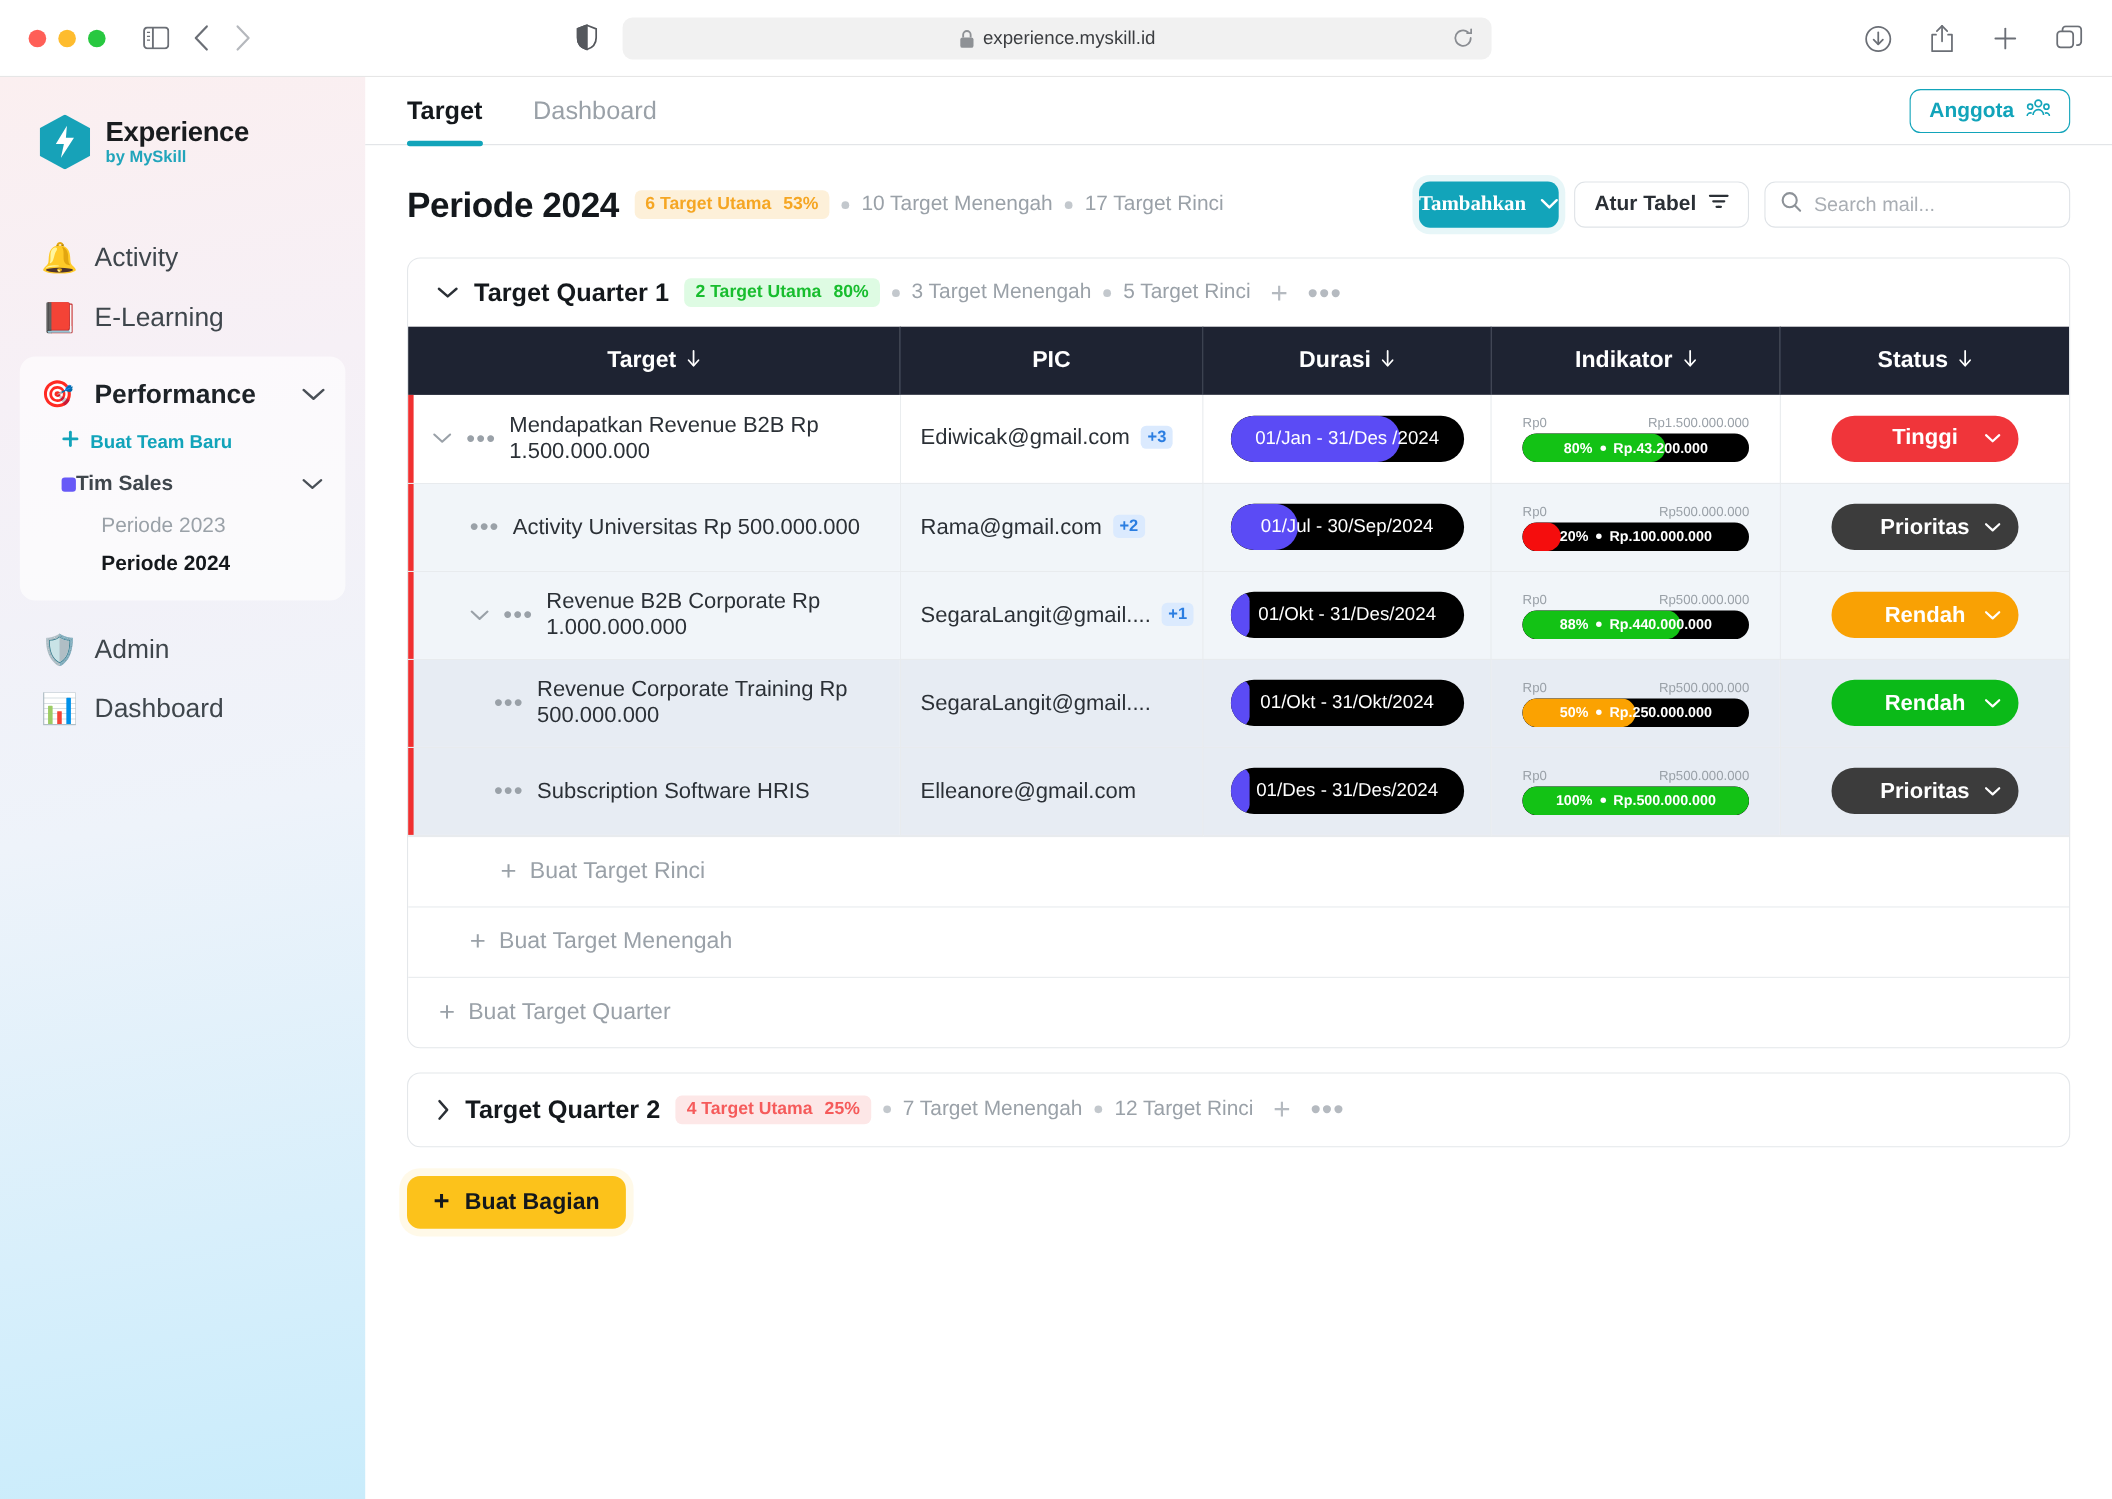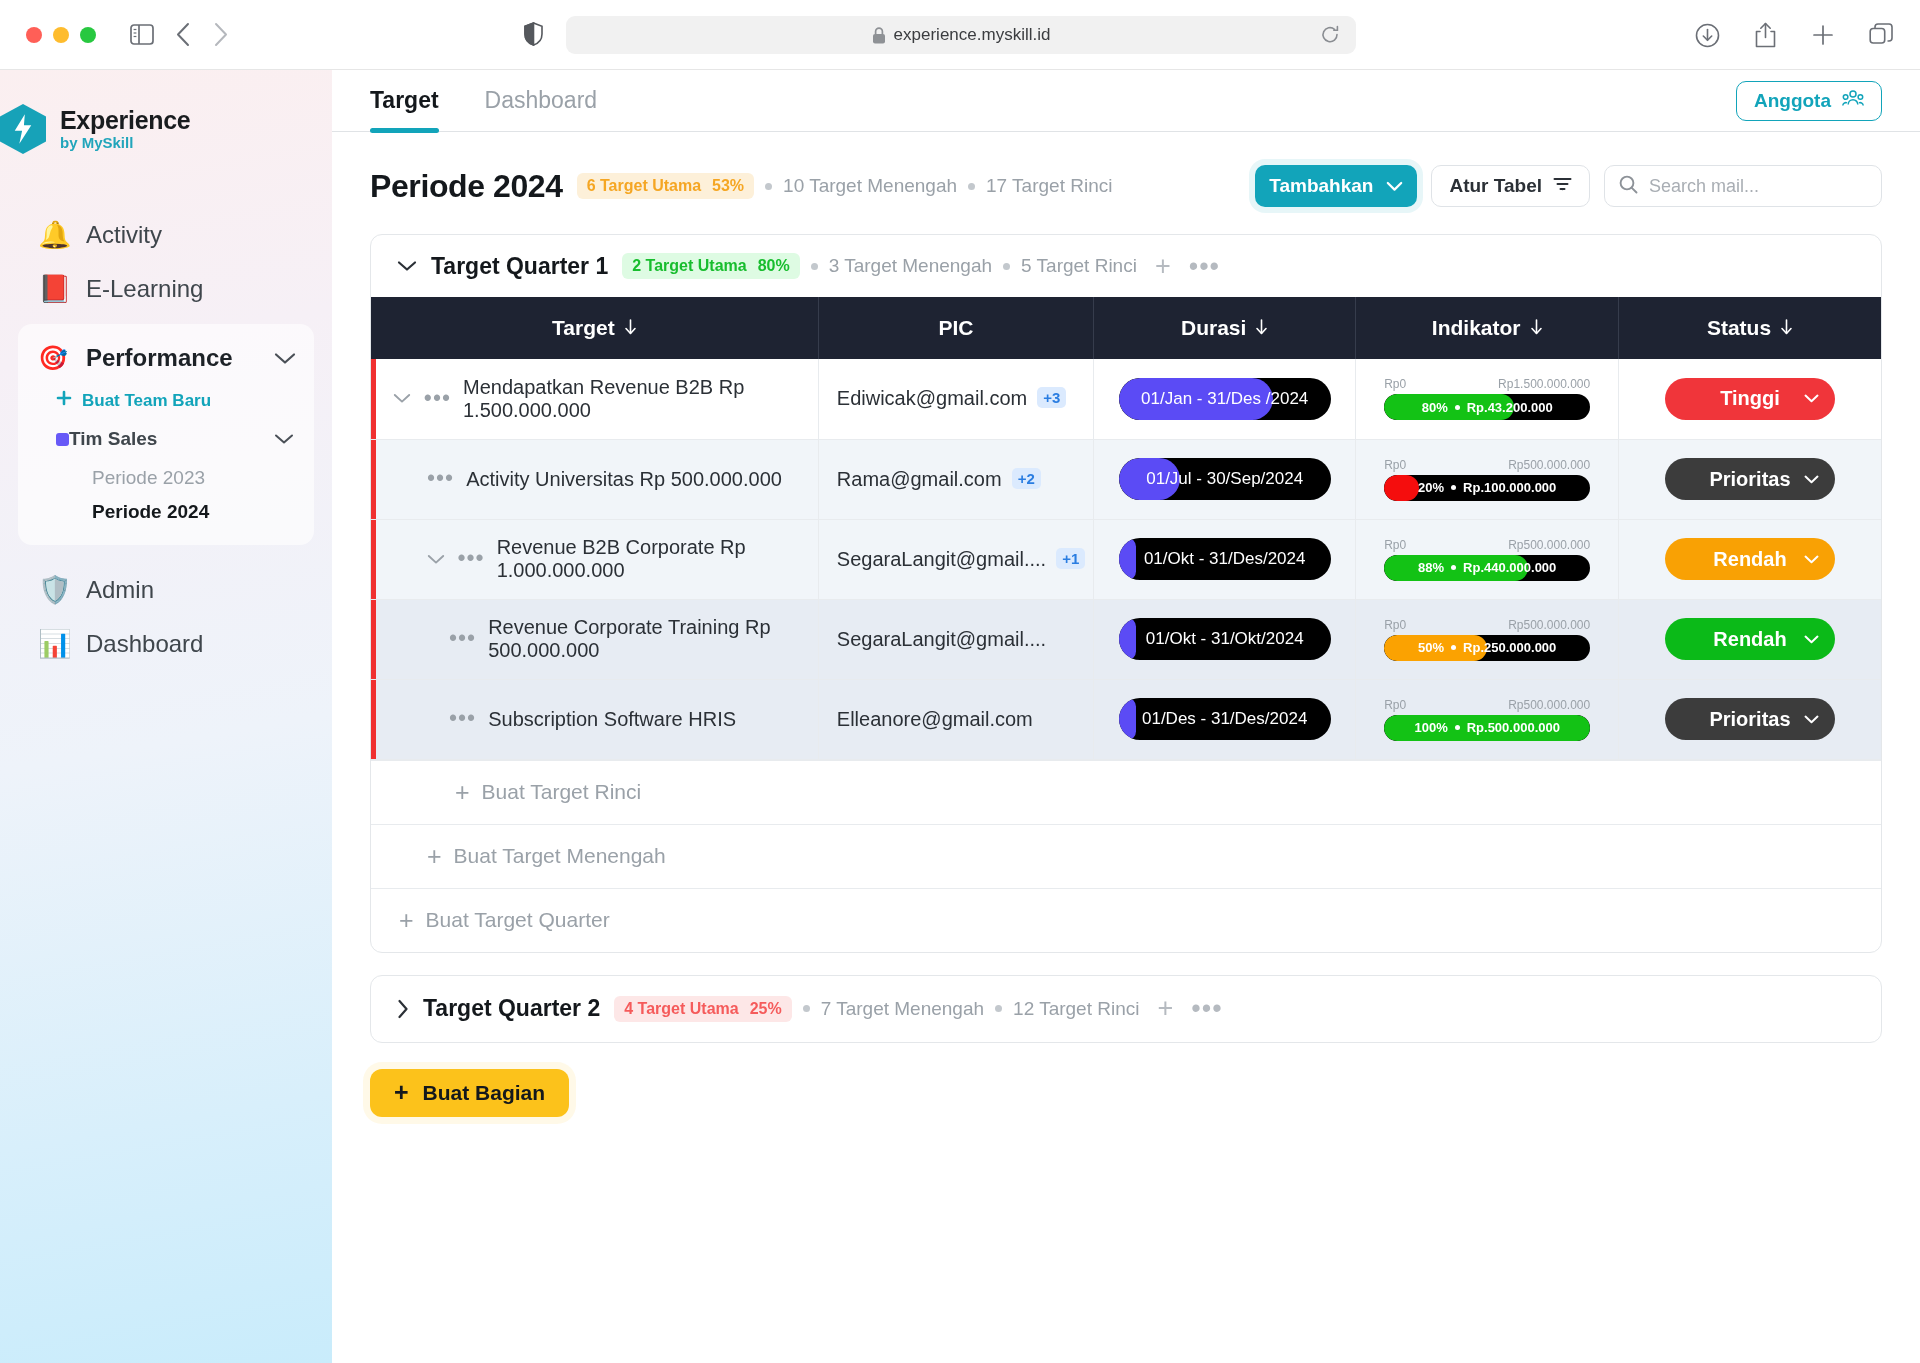--- a/index.html
+++ b/index.html
@@ -52,21 +52,21 @@
   
   .app { display: flex; width: 1920px; height: 1293px; }
 
   
   .sidebar {
     width: 332px; flex: 0 0 332px;
     background: linear-gradient(170deg, #fbeff0 0%, #f6f0f6 22%, #eef3fa 52%, #d8effb 80%, #c9ecfb 100%);
     padding-top: 34px;
     position: relative;
   }
-  .brand { display: flex; align-items: center; gap: 14px; margin-bottom: 54px; }
+  .brand { display: flex; align-items: center; gap: 14px; padding-left: 36px; margin-bottom: 54px; }
   .brand-logo {
     width: 46px; height: 50px;
     background: #17a2b8;
     clip-path: polygon(50% 0%, 100% 25%, 100% 75%, 50% 100%, 0% 75%, 0% 25%);
     display: flex; align-items: center; justify-content: center;
   }
   .brand-logo svg { width: 22px; height: 30px; }
   .brand-text .b1 { font-size: 25px; font-weight: bold; color: #191c1f; letter-spacing: -0.3px; line-height: 1.08; }
   .brand-text .b2 { font-size: 15px; color: #21a5bb; font-weight: 600; line-height: 1.2; }
 
@@ -150,23 +150,24 @@
   }
   .badge.orange { background: #fdf0d9; color: #f5a623; }
   .badge.green  { background: #defbe3; color: #18bd2e; }
   .badge.red    { background: #fde7e7; color: #f55b5b; }
   .meta { font-size: 19px; color: #9aa1a8; display: flex; align-items: center; }
   .meta .bul { width: 7px; height: 7px; border-radius: 50%; background: #c3c8cd; margin: 0 11px; }
 
   .toolbar { margin-left: auto; display: flex; align-items: center; gap: 14px; }
   .btn-teal {
     background: #12a4ba; color: #fff; border: none; border-radius: 10px;
-    height: 42px; padding: 0 14px; font-size: 19px; font-weight: bold;
+    height: 42px; padding: 0 0; font-size: 19px; font-weight: bold;
     display: flex; align-items: center; gap: 13px; cursor: pointer;
     box-shadow: 0 0 0 6px rgba(18,164,186,0.10);
+    font-family: Liberation Serif, serif;
   }
   .btn-white {
     background: #fff; color: #2b3036; border: 1.3px solid #dfe3e7; border-radius: 10px;
     height: 42px; padding: 0 17px; font-size: 19px; font-weight: bold;
     display: flex; align-items: center; gap: 11px; cursor: pointer;
   }
   .search-box {
     width: 278px; height: 42px; border: 1.3px solid #dfe3e7; border-radius: 10px;
     display: flex; align-items: center; padding: 0 14px; gap: 11px; background:#fff;
   }

